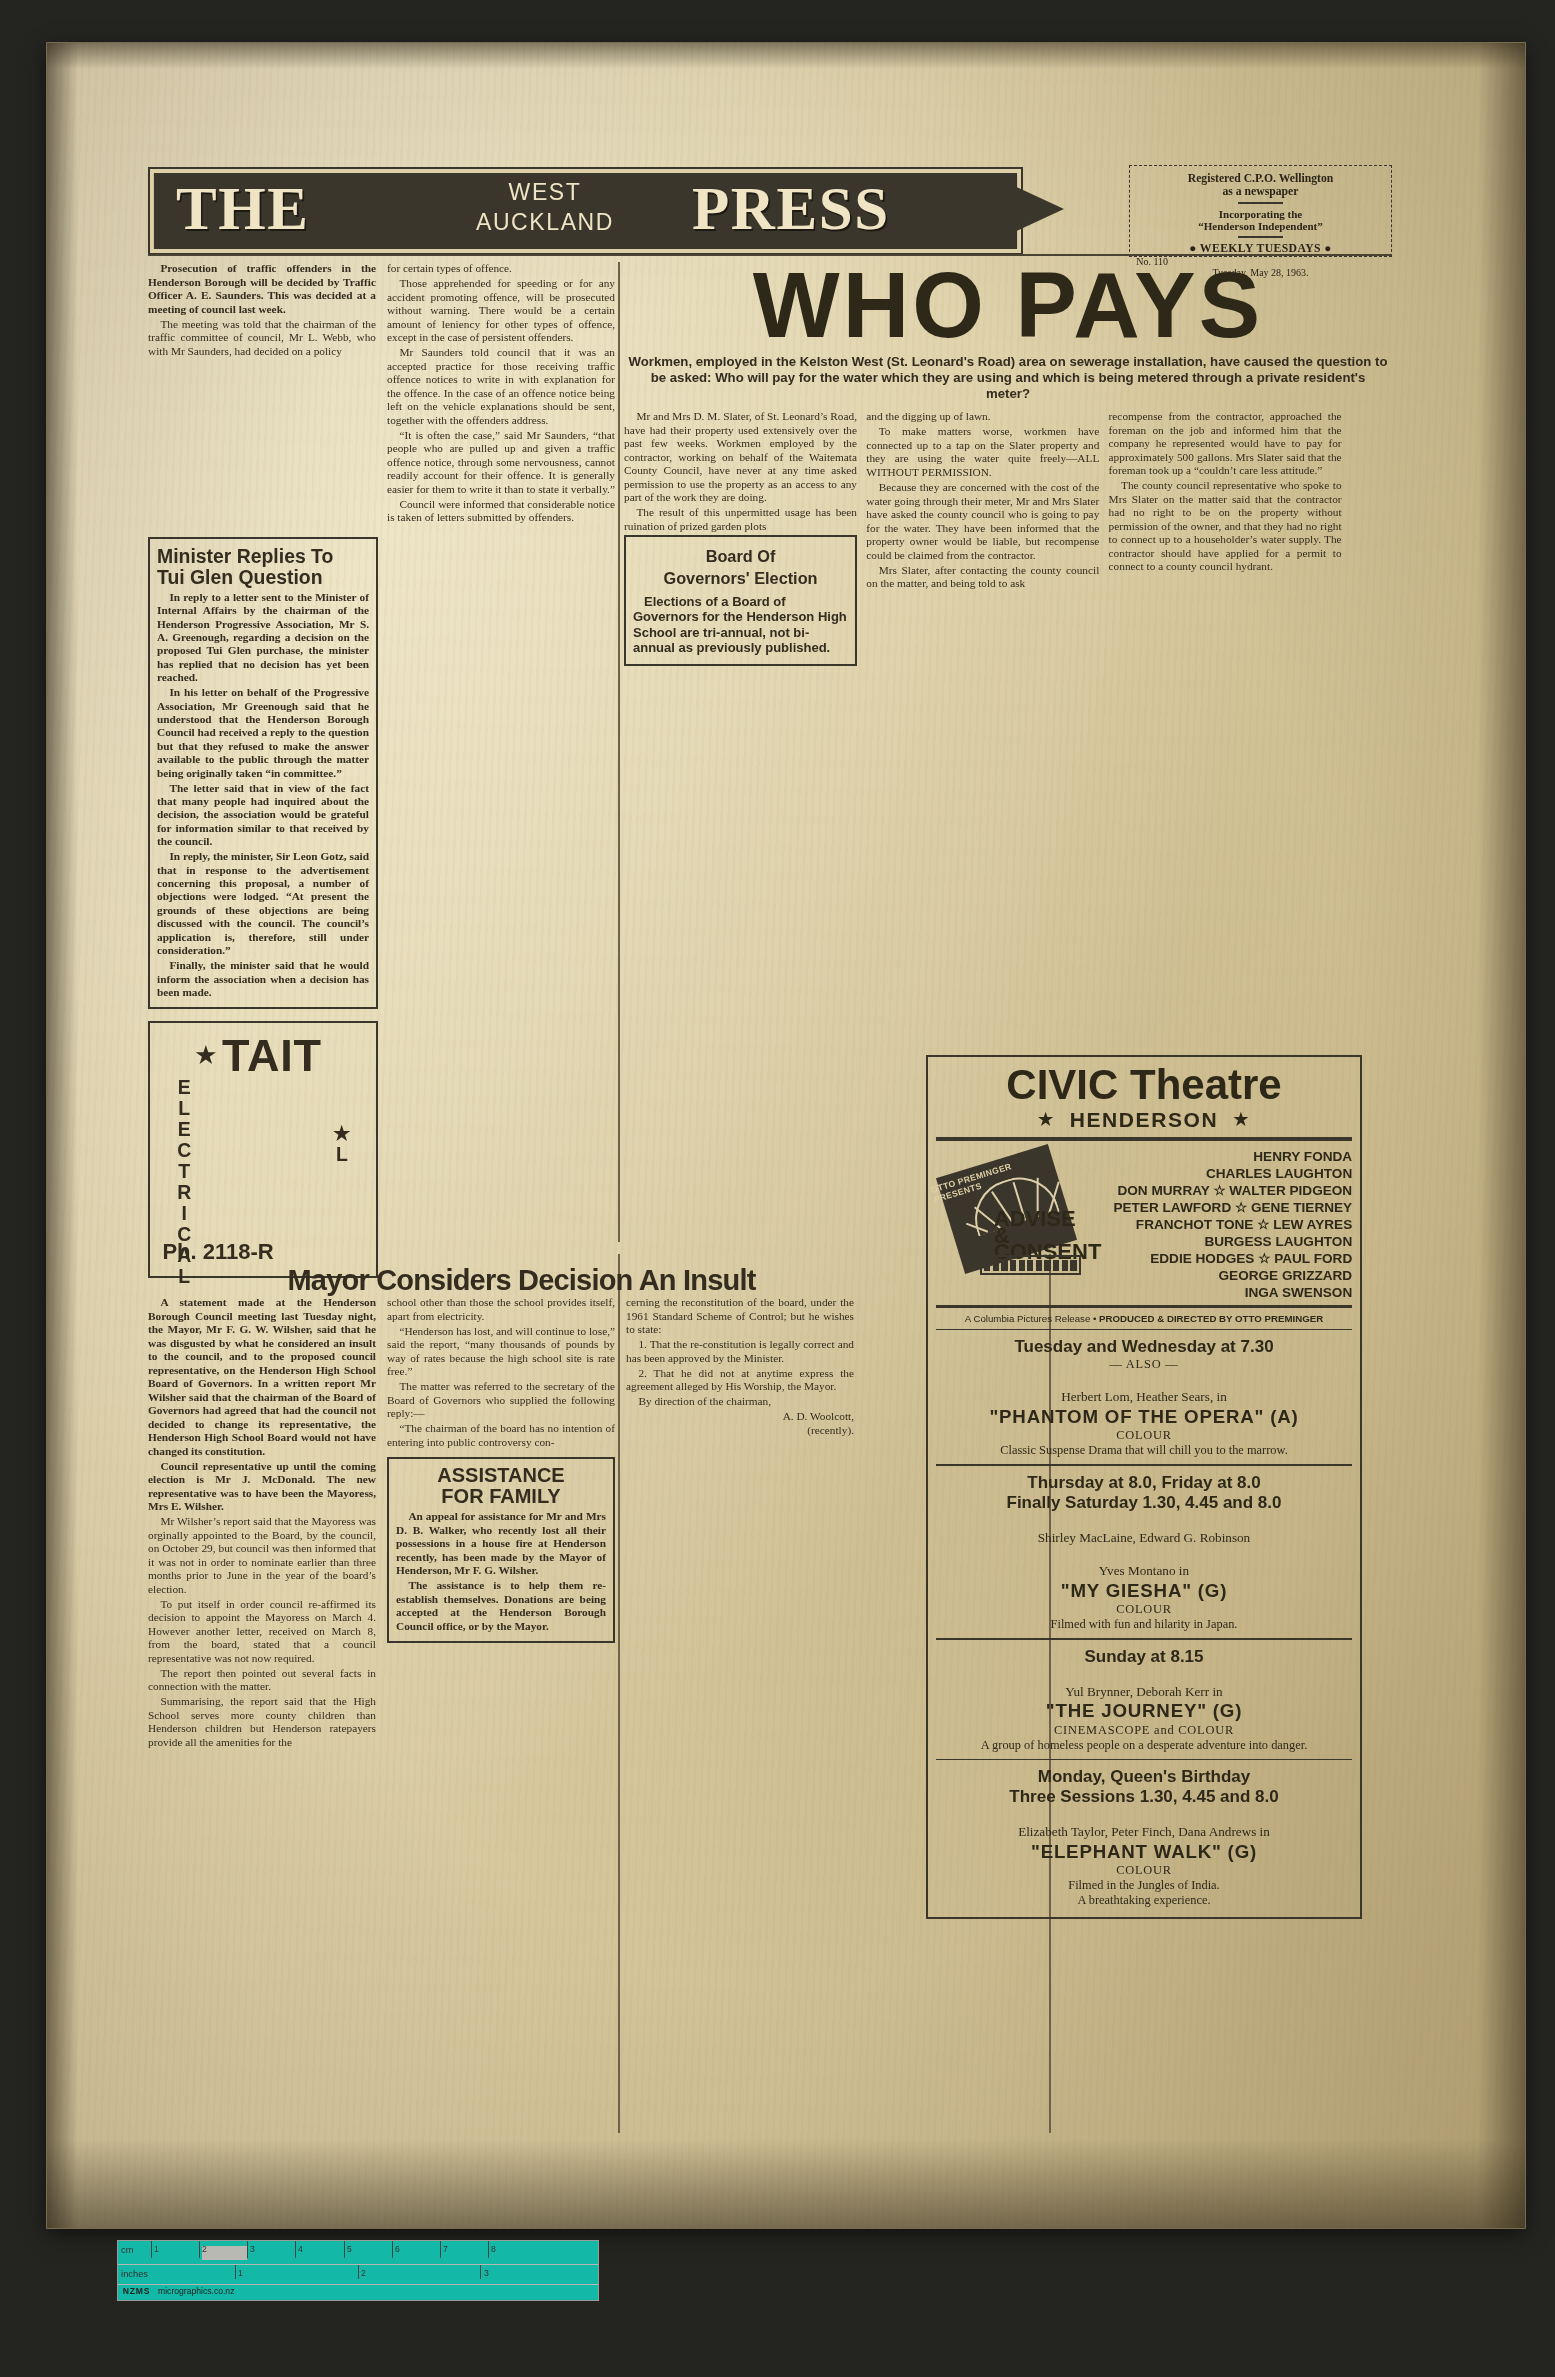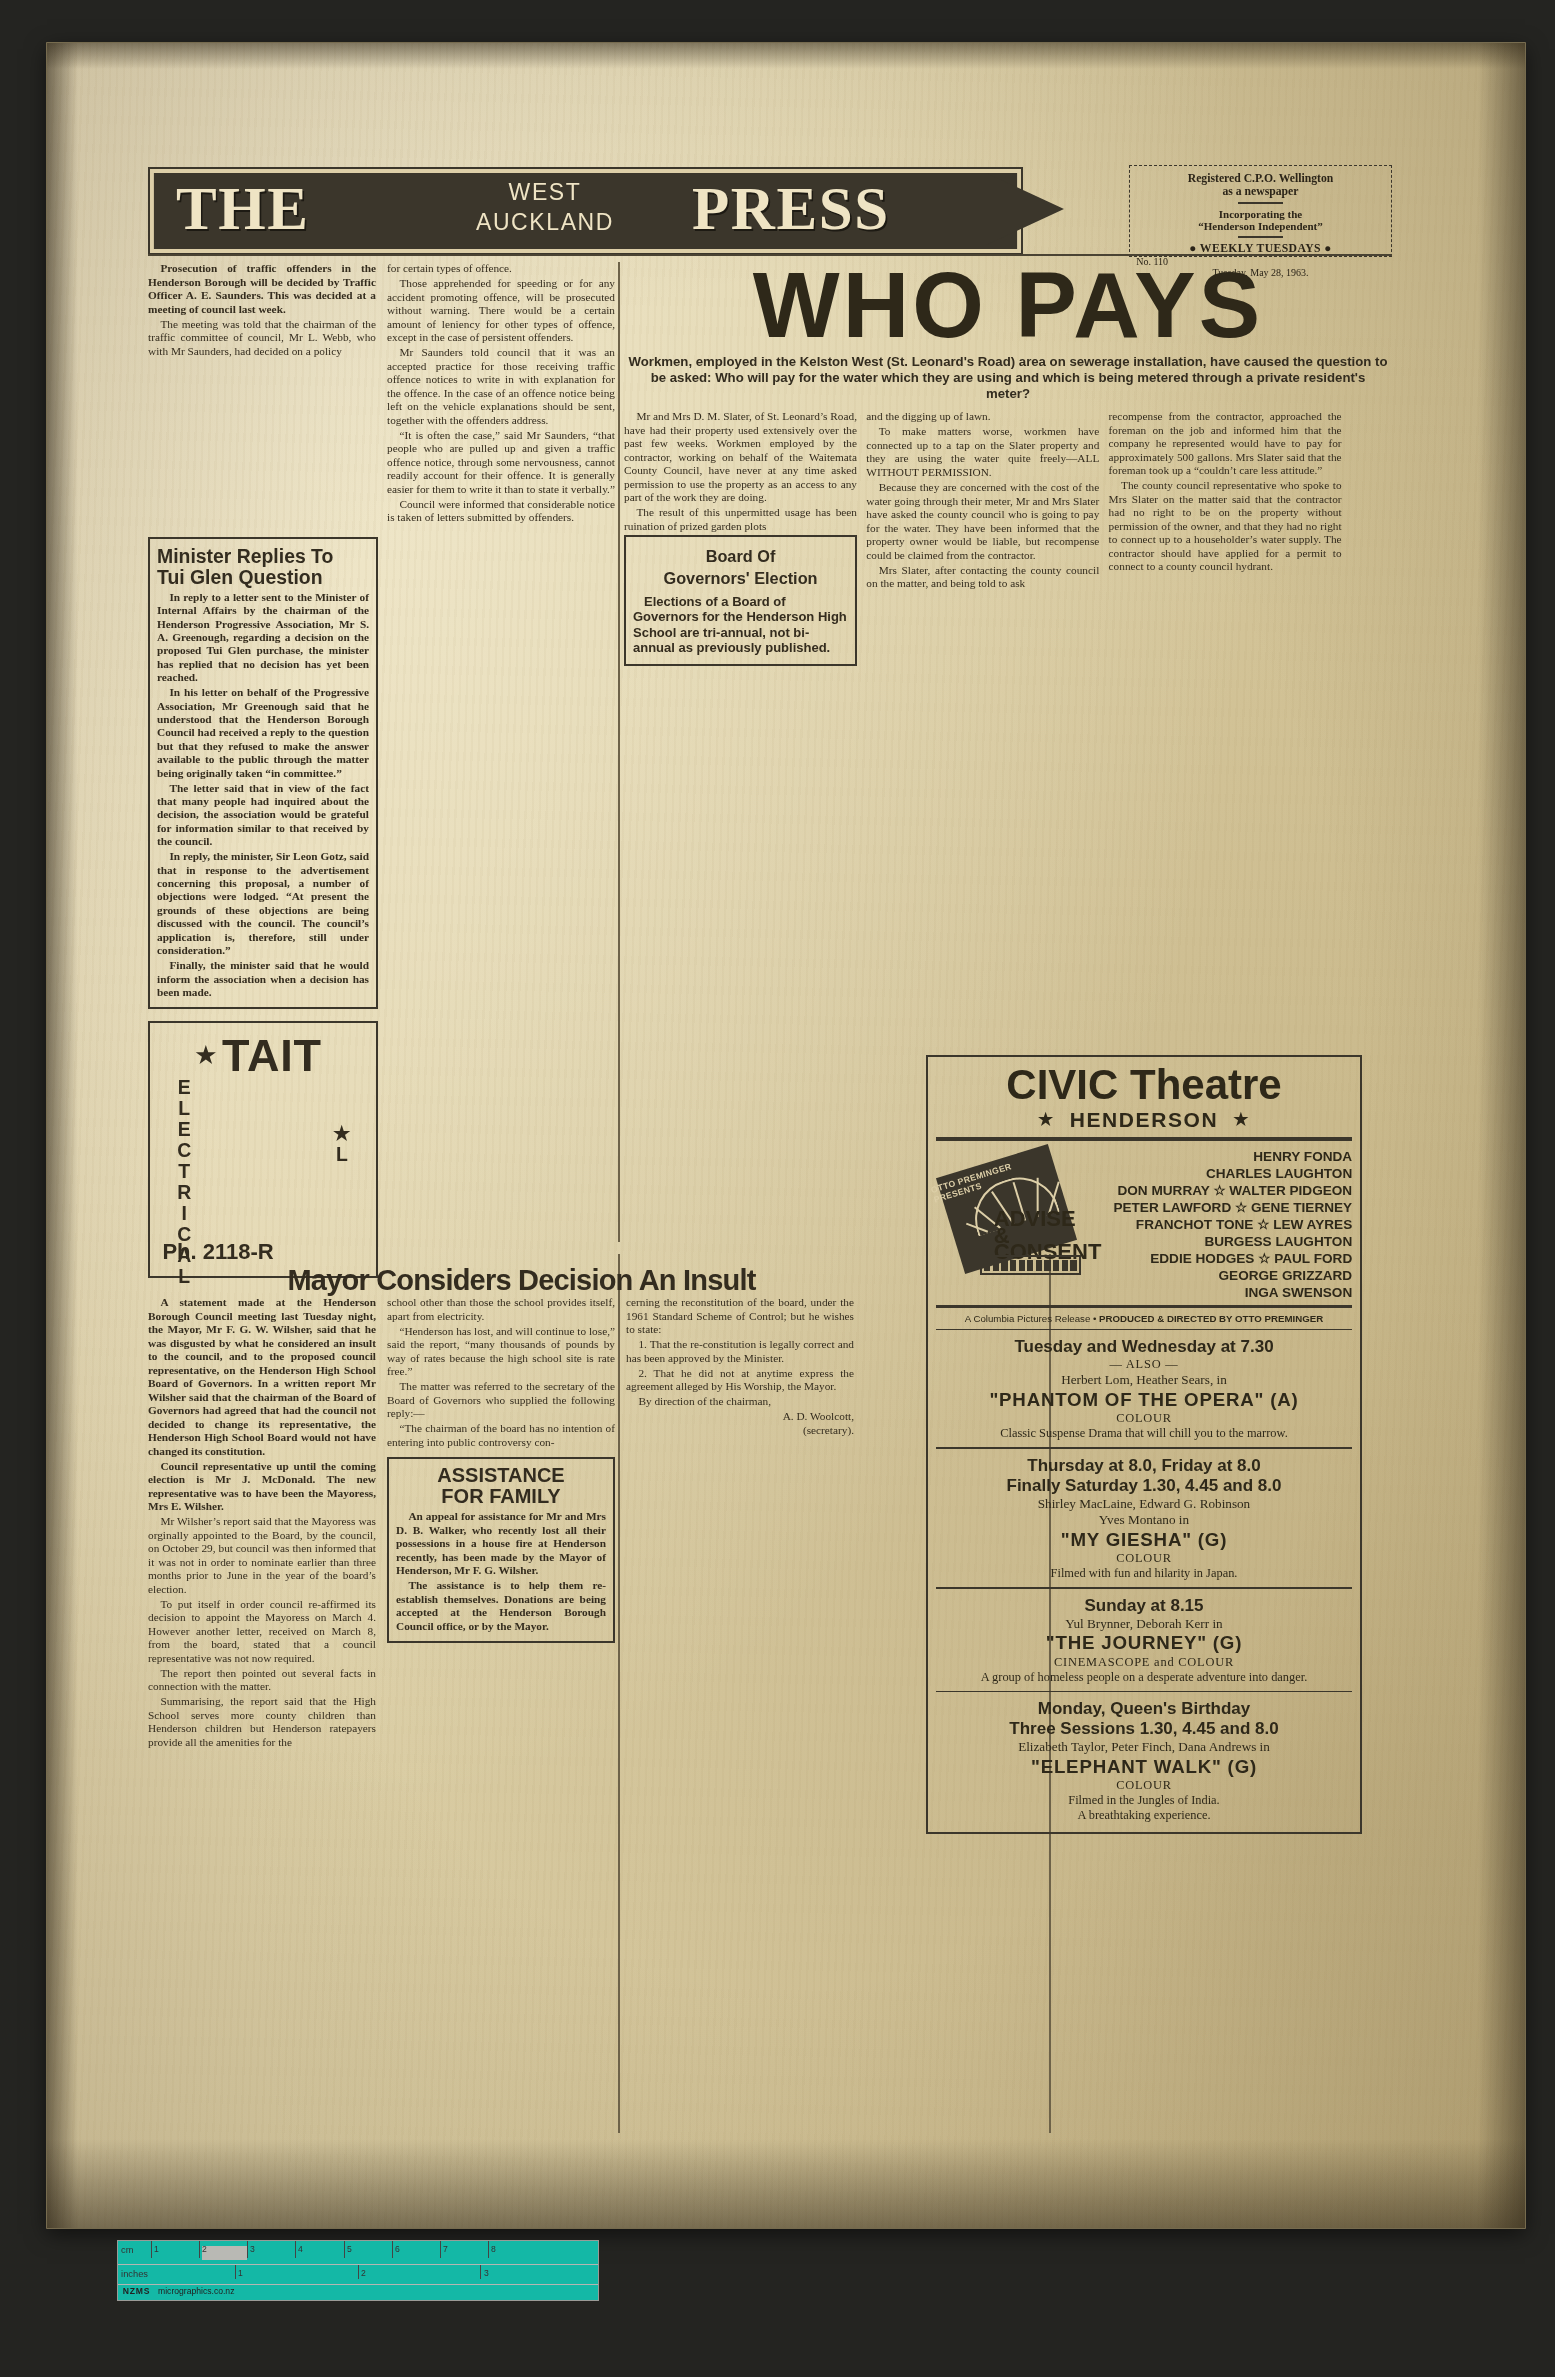--- a/index.html
+++ b/index.html
@@ -146,21 +146,21 @@
   .poster .bars{position:absolute;left:44px;top:110px;width:101px;height:20px;border:2.3px solid #3b362b;
     display:flex;gap:2.3px;padding:2.3px;box-sizing:border-box;}
   .poster .bars i{flex:1;background:#3b362b;}
   .cast{flex:1;text-align:right;font-family:"Liberation Sans",sans-serif;font-weight:700;
     font-size:13.6px;line-height:17px;color:#2e2819;padding-top:3.1px;}
   .credit{font-family:"Liberation Sans",sans-serif;font-size:9.7px;color:#2e2819;text-align:center;margin-top:1.6px;}
   .credit b{font-weight:700;}
   .sess{text-align:center;padding:2.3px 0 1.6px 0;}
   .sess .s-day{font-family:"Liberation Sans",sans-serif;font-weight:700;font-size:17px;line-height:20px;color:#2e2819;}
   .sess .s-also{font-family:"Liberation Serif",serif;font-size:12.4px;letter-spacing:0.8px;color:#2e2819;}
-  .sess .s-stars{font-family:"Liberation Serif",serif;font-size:13.2px;line-height:16.3px;color:#2e2819;}
+  .sess .s-stars{font-family:"Liberation Serif",serif;font-size:13.2px;line-height:16.3px;color:#2e2819;margin-top:17px;}
   .sess .s-title{font-family:"Liberation Sans",sans-serif;font-weight:700;font-size:18.7px;
     line-height:22.6px;letter-spacing:0.8px;color:#2e2819;}
   .sess .s-fmt{font-family:"Liberation Serif",serif;font-size:12.4px;letter-spacing:0.8px;color:#2e2819;}
   .sess .s-blurb{font-family:"Liberation Serif",serif;font-size:12.4px;line-height:14.8px;color:#2e2819;}
   .sig{text-align:right;font-family:"Liberation Serif",serif;font-size:11.3px;line-height:13.5px;}
 
   
   .ruler{position:absolute;left:117px;top:2240px;width:482px;height:61px;background:#14b8a6;
     border:0.8px solid #9a9a96;box-sizing:border-box;}
   .ruler .rrow{position:relative;height:23px;border-bottom:0.8px solid #b5b5b1;}
@@ -325,21 +325,21 @@
               </div>
             </div>
           </div>
           <div class="bodytext">
             <p style="text-indent:0">cerning the reconstitution of the board, under the 1961 Standard Scheme of Control; but he wishes to state:</p>
             <p>1. That the re-constitution is legally correct and has been approved by the Minister.</p>
             <p>2. That he did not at anytime express the agreement alleged by His Worship, the Mayor.</p>
             <p>By direction of the chairman,</p>
             <div class="sig">
               <div>A. D. Woolcott,</div>
-              <div>(secretary).</div>
+              <div>(recently).</div>
             </div>
           </div>
         </div>
       </div>
 
       <div class="civic" style="left:778px;top:793px;">
         <div class="civic-top">
           <div class="civic-name">CIVIC Theatre</div>
           <div class="civic-sub">
             <span class="st">★</span>

